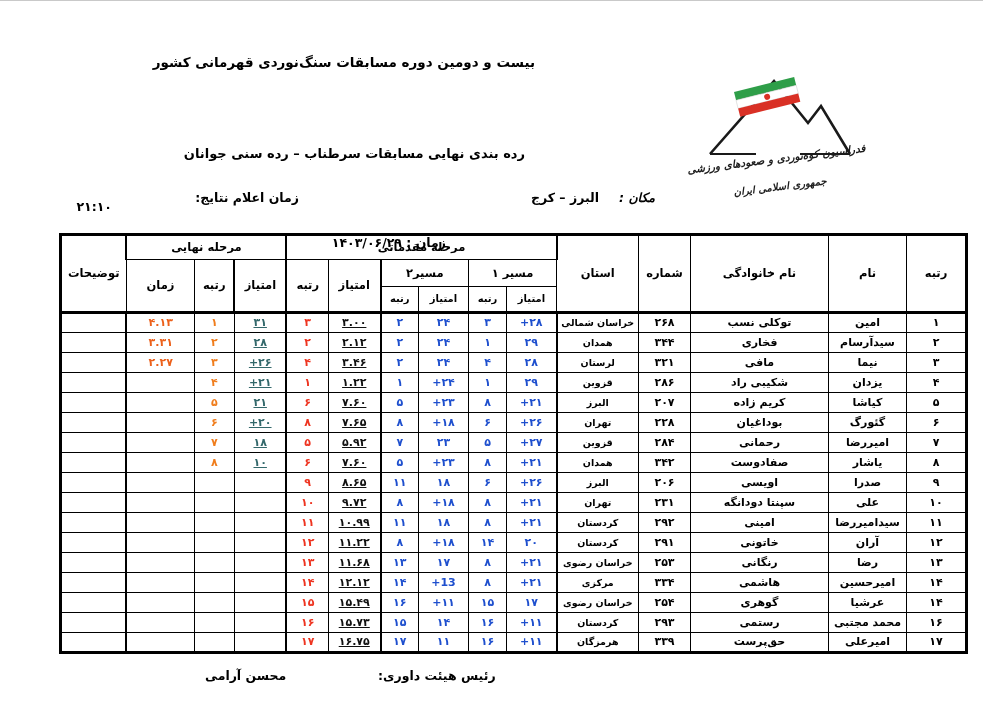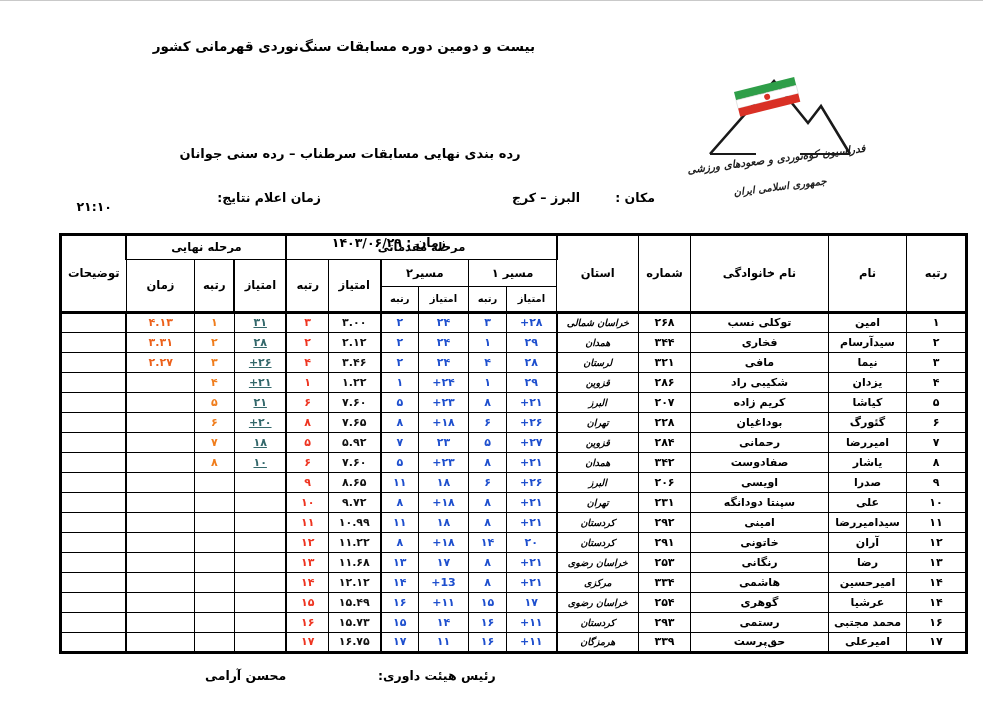--- a/index.html
+++ b/index.html
@@ -8,49 +8,49 @@
     font-family: "DejaVu Sans", sans-serif;
     font-weight: 700;
     direction: rtl;
     position: relative;
     color: #000;
     overflow: hidden;
   }
   .top-edge { position: absolute; top: 0; left: 0; width: 983px; height: 1px; background: #c9c9c9; }
 
   .doc-title {
-    position: absolute; top: 38px; left: 185px; width: 350px;
+    position: absolute; top: 54px; left: 185px; width: 350px;
     text-align: center; font-size: 13.5px; white-space: nowrap;
   }
   .doc-subtitle {
     position: absolute; top: 146px; left: 175px; width: 350px;
-    text-align: center; font-size: 13px; white-space: nowrap;
+    text-align: right; font-size: 13px; white-space: nowrap;
   }
 
   
   .logo { position: absolute; top: 68px; left: 693px; width: 175px; height: 145px; }
   .logo svg { position: absolute; top: 0; right: 8px; }
   .logo-l1 {
     position: absolute; top: 84px; right: 2px; width: 170px;
     font-size: 10.5px; font-style: italic; text-align: center;
     transform: rotate(-7deg); white-space: nowrap; color: #1c1c1c;
   }
   .logo-l2 {
     position: absolute; top: 113px; right: 28px; width: 120px;
     font-size: 10px; font-style: italic; text-align: center;
     transform: rotate(-7deg); white-space: nowrap; color: #1c1c1c;
   }
 
   
   .info-line { position: absolute; top: 190px; left: 0; width: 983px; height: 20px; font-size: 12.5px; }
   .info-line .item { position: absolute; white-space: nowrap; }
-  .loc-label   { right: 328px; }
-  .loc-value   { right: 403px; }
+  .loc-label   { right: 328px; font-style: italic; }
+  .loc-value   { right: 384px; }
   .date-group  { right: 537px; margin-top: 45px; }
-  .ann-label   { right: 662px; }
+  .ann-label   { right: 684px; }
   .ann-value   { right: 871px; margin-top: 9px; }
   .ltr { direction: ltr; unicode-bidi: bidi-override; display: inline-block; }
 
   
   table.results {
     position: absolute; top: 233px; right: 15px; 
     width: 906px; border-collapse: collapse; table-layout: fixed;
     border: 3px solid #000;
   }
   .results th, .results td {
@@ -61,24 +61,24 @@
   }
   .results thead { border-bottom: 3px solid #000; }
   .results thead tr.h1 { height: 25px; }
   .results thead tr.h2 { height: 27px; }
   .results thead tr.h3 { height: 26px; }
   .results thead th { font-size: 11.5px; }
   .results thead th.small { font-size: 10px; }
   .results tbody tr { height: 20px; }
   .results tbody td { font-size: 11px; }
 
-  td.sm { font-size: 9.5px !important; font-style: italic; }
+  td.sm { font-size: 9.5px !important; }
   .num { direction: ltr; }
   .c-blue   { color: #1e4fce; }
-  .c-dark   { color: #111111; }
+  .c-dark   { color: #111111; text-decoration: underline; }
   .c-red    { color: #ee3420; }
   .c-teal   { color: #33686b; text-decoration: underline; }
   .c-orange { color: #f07d1c; }
   .c-time   { color: #ec601a; }
   .b-r2 { border-right-width: 2.5px !important; }
   .b-l2 { border-left-width: 2.5px !important; }
 
   
   .footer { position: absolute; top: 668px; left: 0; width: 983px; height: 22px; font-size: 12.5px; }
   .footer .item { position: absolute; white-space: nowrap; }

